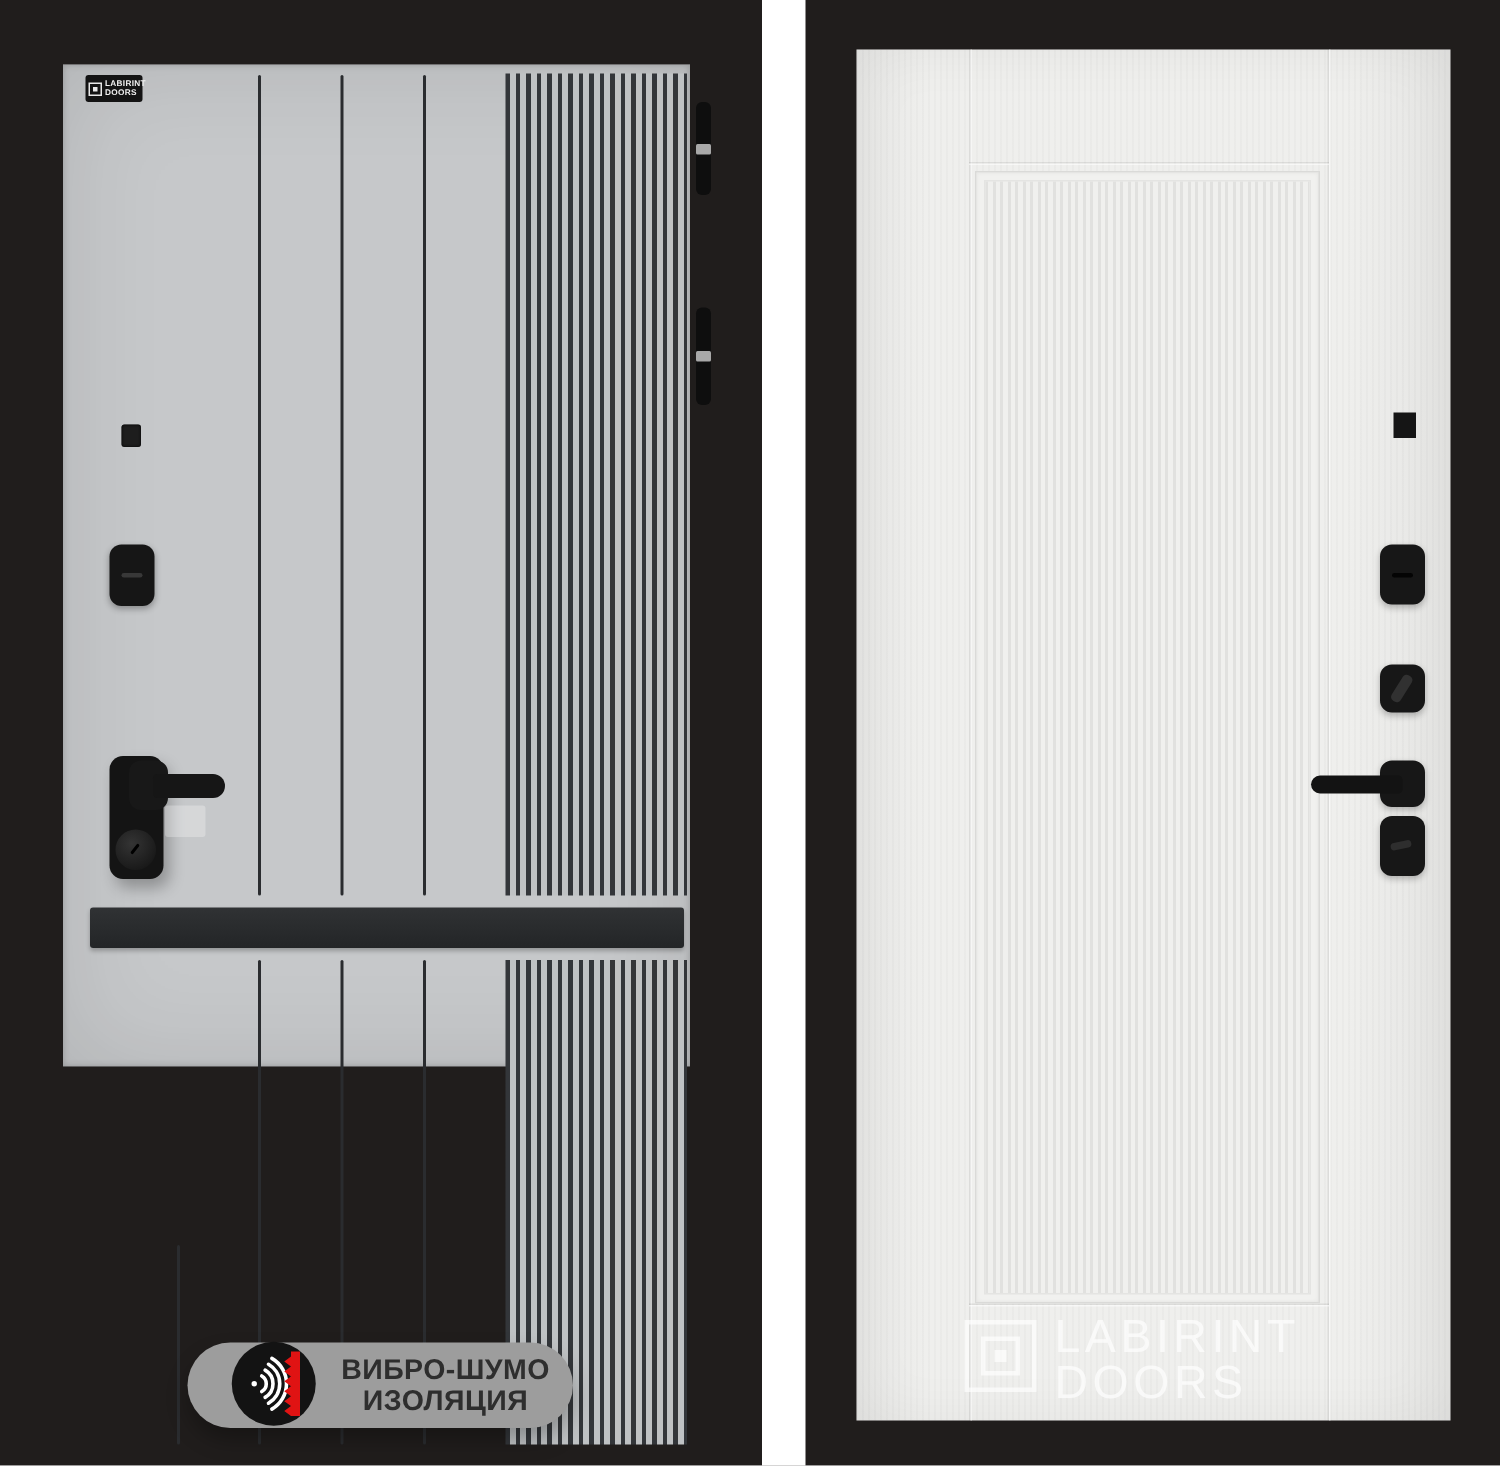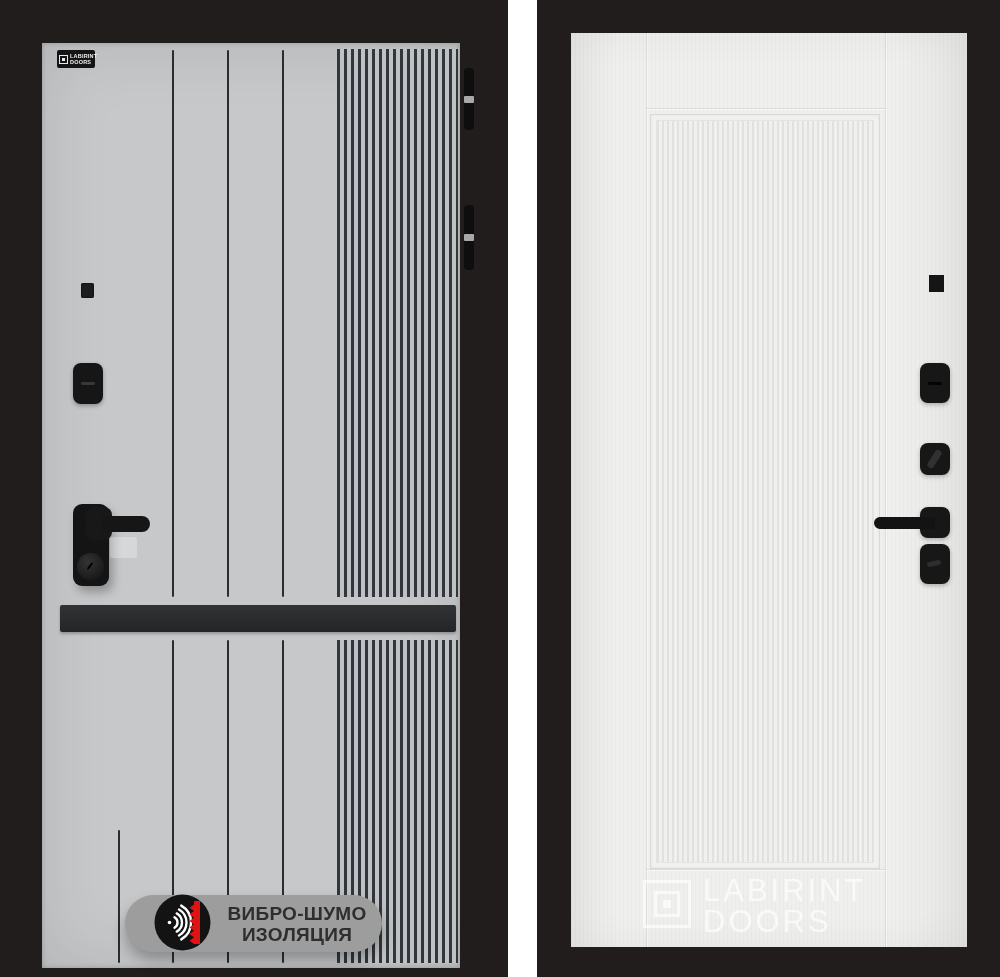--- a/index.html
+++ b/index.html
@@ -6,21 +6,21 @@
   body{width:1000px;height:977px;background:#ffffff;font-family:"Liberation Sans","DejaVu Sans",sans-serif;}
   .scene{position:relative;width:1000px;height:977px;background:#ffffff;overflow:hidden;}
 
   
   .unit{position:absolute;top:0;height:977px;background:var(--frame);}
   .unit-left{left:0;width:508px;}
   .unit-right{left:537px;width:463px;}
   .gap{position:absolute;top:0;left:508px;width:29px;height:977px;background:#ffffff;}
 
   
-  .panel-left{position:absolute;left:42px;top:43px;width:418px;height:925px;
+  .panel-left{position:absolute;left:42px;top:43px;width:418px;height:668px;
     background:var(--left-panel);
     box-shadow:inset 0 0 70px rgba(0,0,0,.10), inset 0 0 5px rgba(0,0,0,.2);}
   .stripe{position:absolute;width:2px;background:var(--left-stripe);border-radius:1px;}
   .rib-left{position:absolute;left:295px;width:121px;
     background:repeating-linear-gradient(90deg,var(--rib-dark) 0px,var(--rib-dark) 3px,#bfc2c4 3px,#bfc2c4 7px);}
   .accent-bar{position:absolute;left:18px;top:562px;width:396px;height:27px;border-radius:2px;
     background:linear-gradient(180deg,#303234,var(--left-bar));box-shadow:0 2px 3px rgba(0,0,0,.25);}
 
   
   .brand-plate{position:absolute;left:15px;top:7px;width:38px;height:18px;background:#141414;border-radius:2px;

